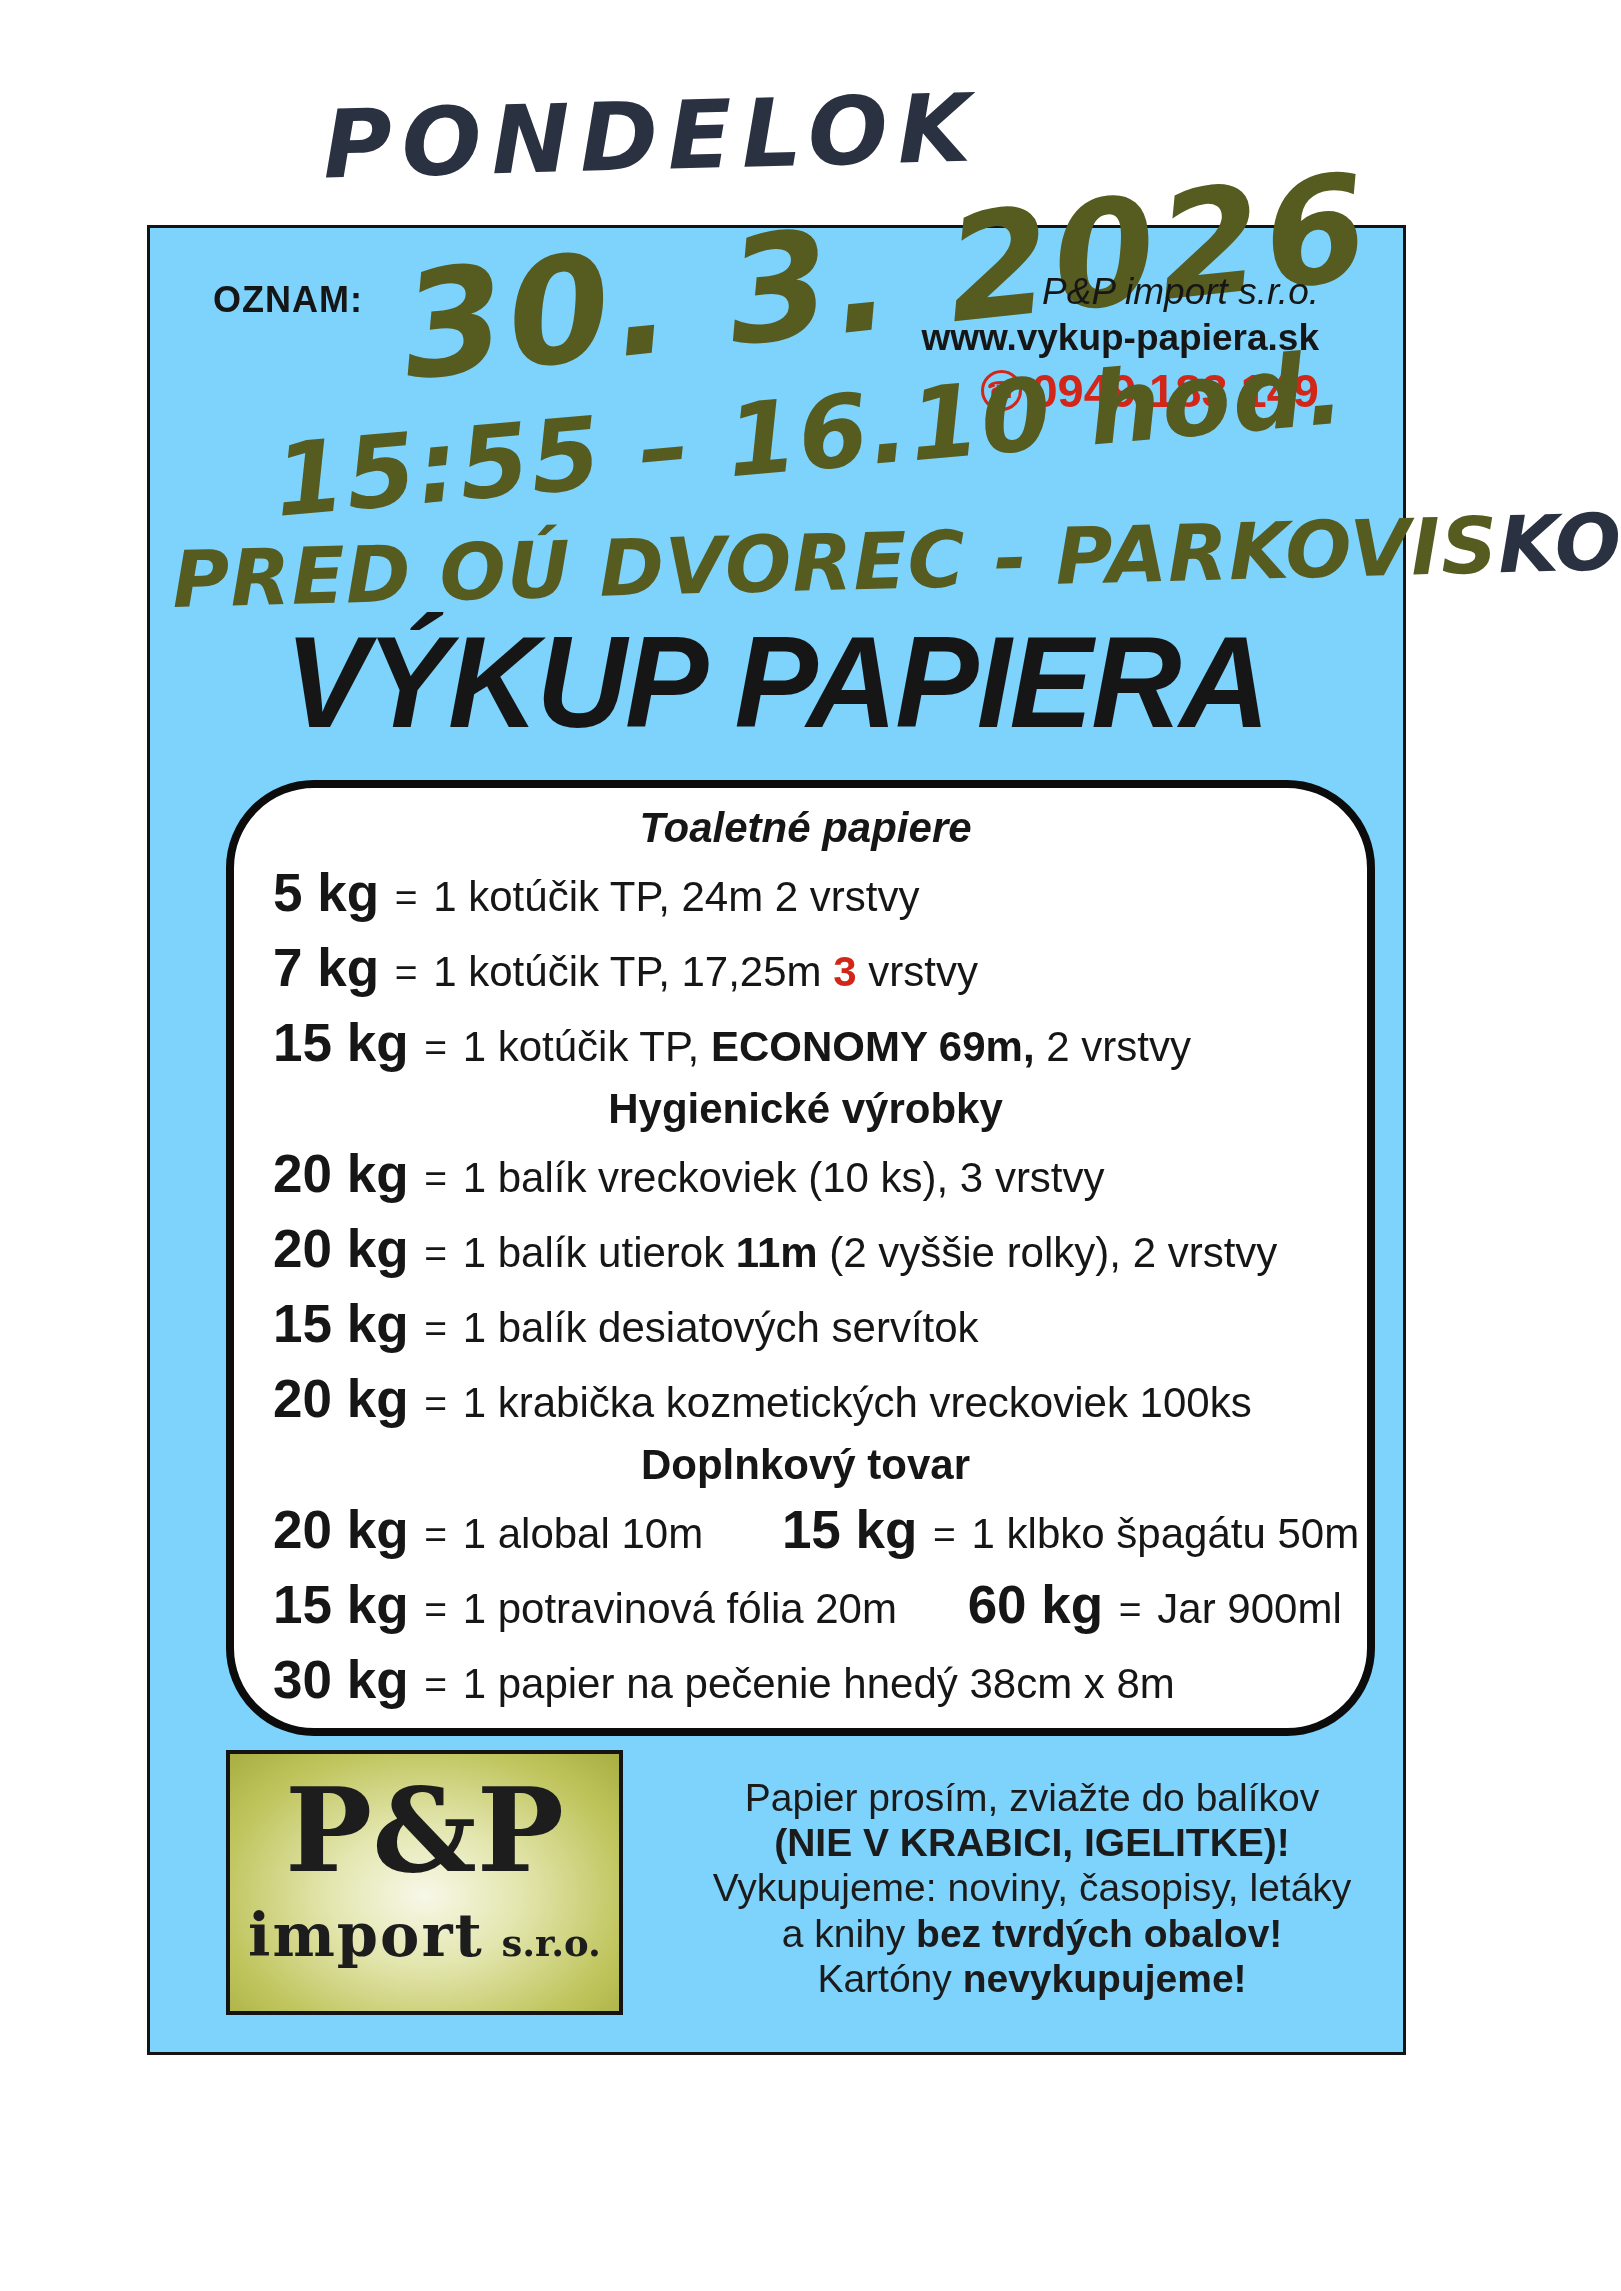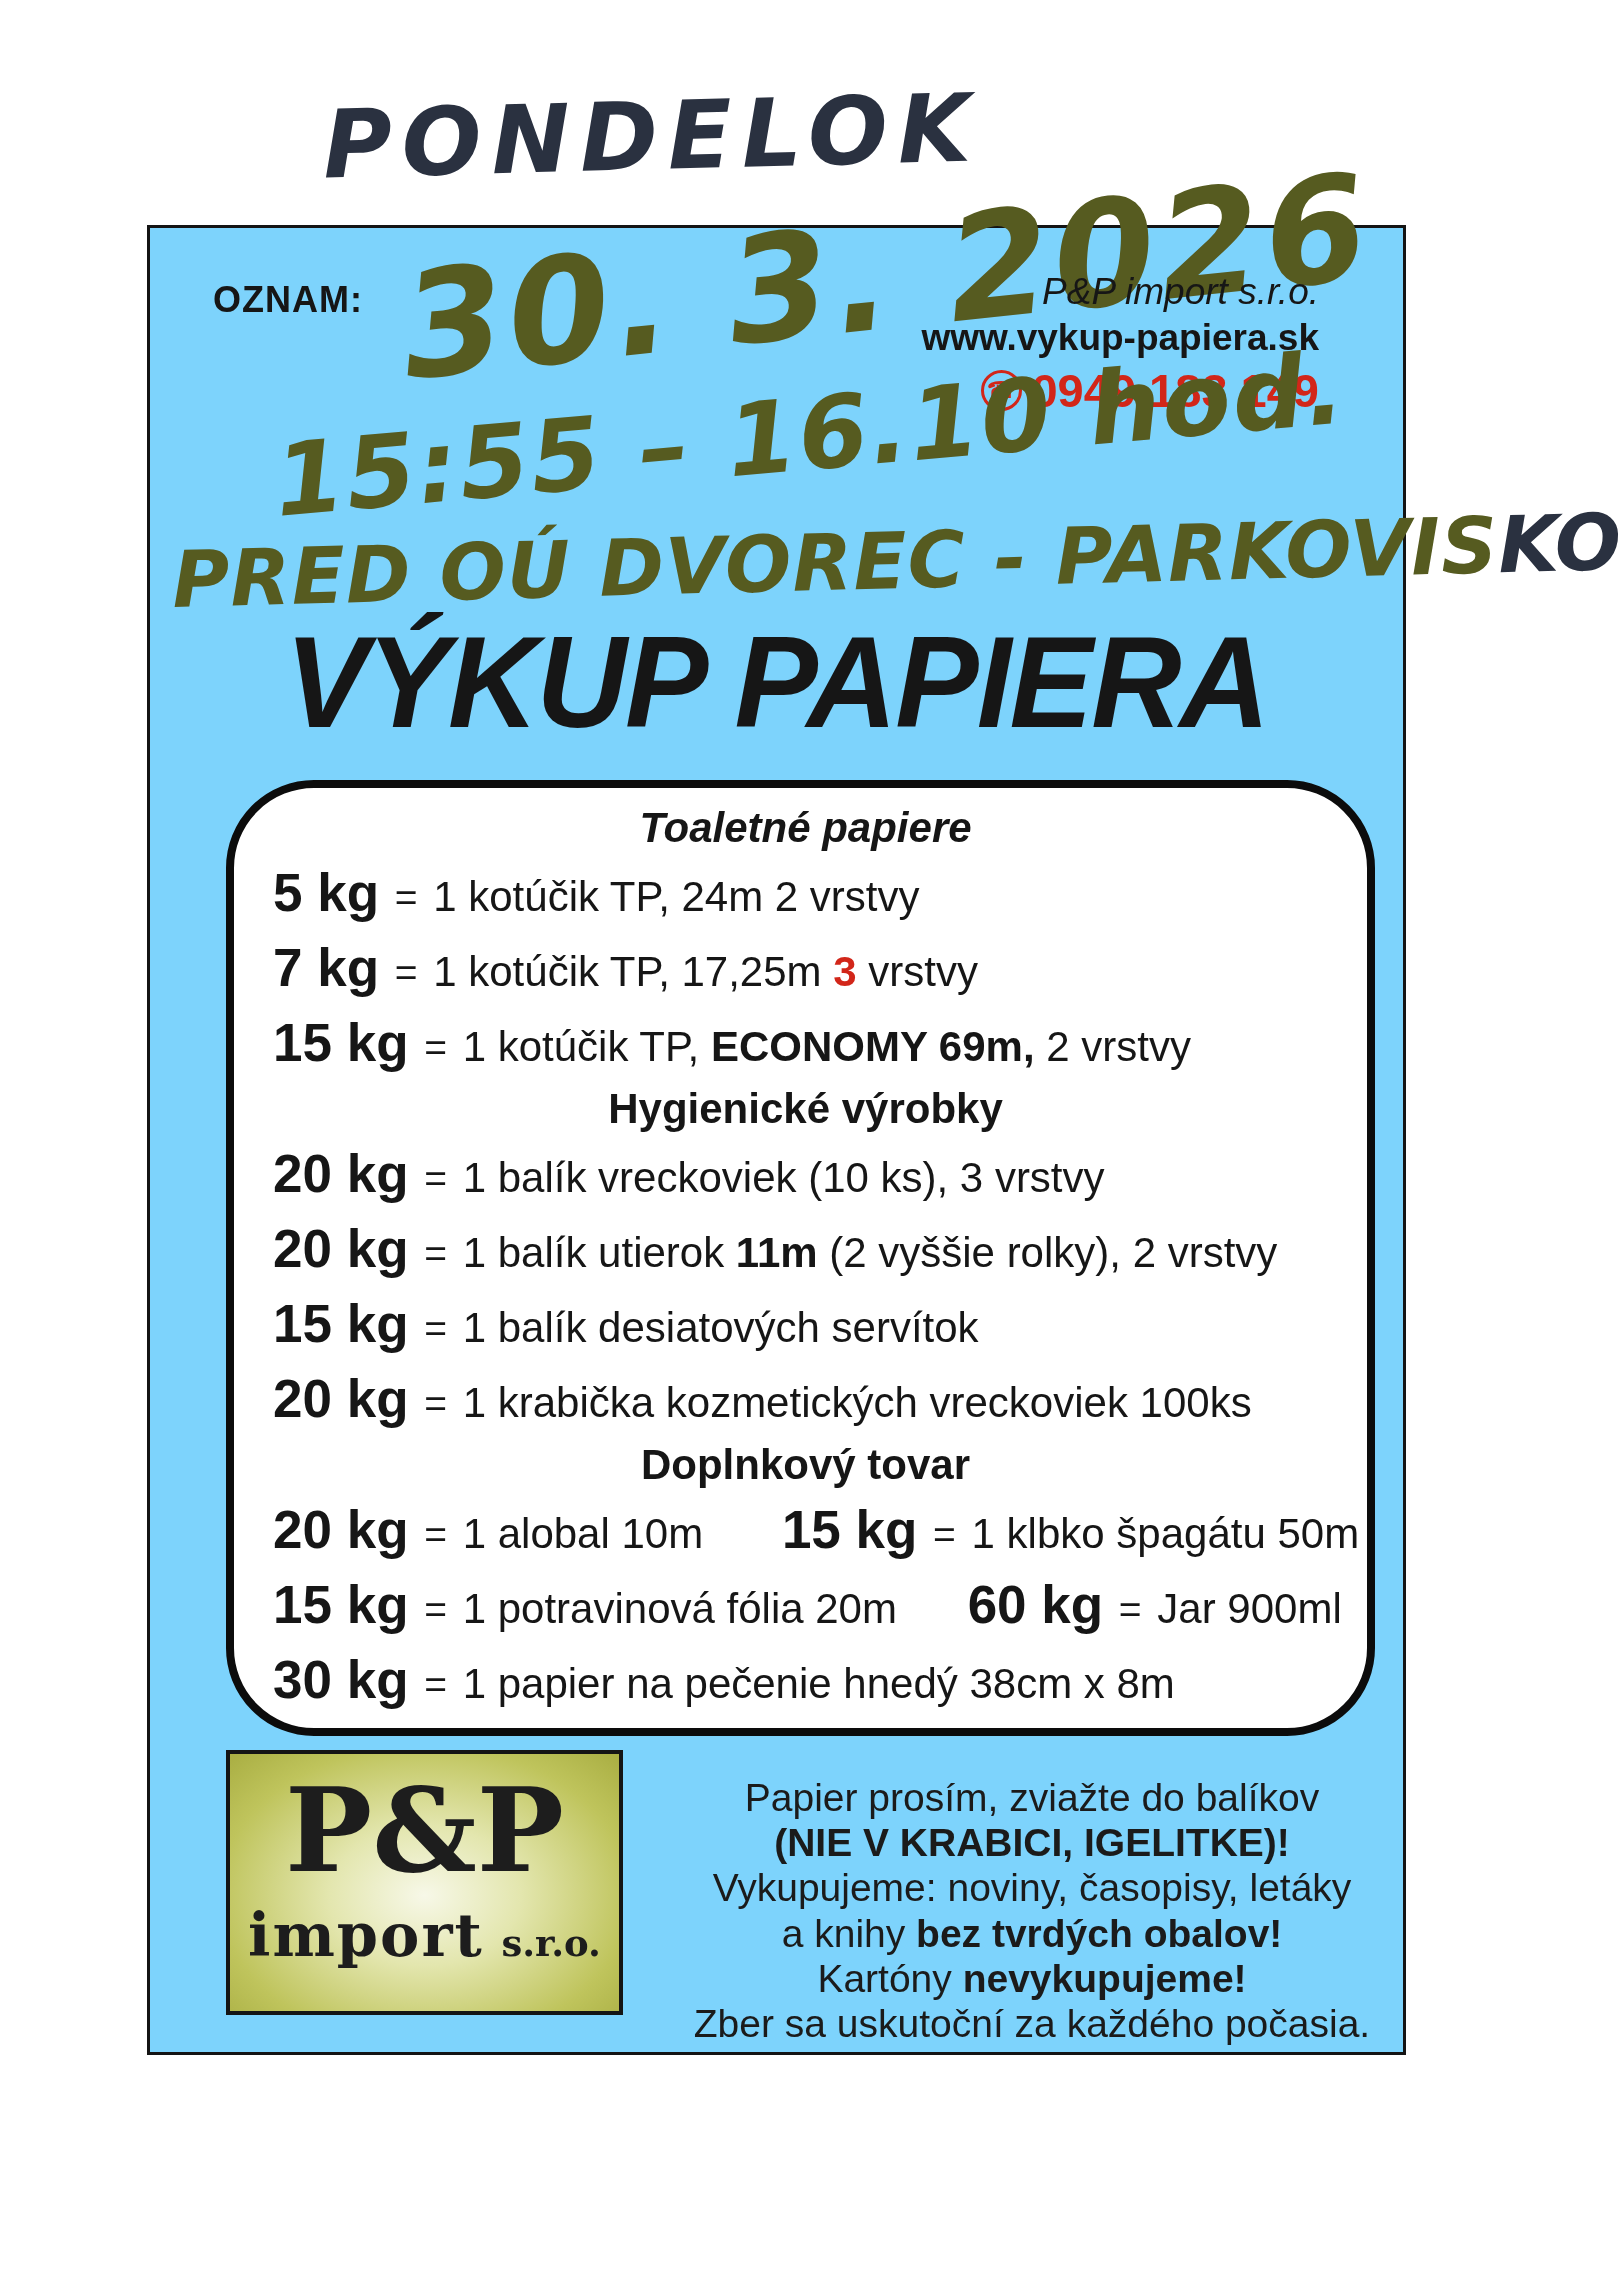--- a/index.html
+++ b/index.html
@@ -172,18 +172,17 @@
         <span class="logo-sro">s.r.o.</span>
       </div>
     </div>
 
     <div class="foot-text">
       <div><span>Papier prosím, zviažte do balíkov</span></div>
       <div><span class="b">(NIE V KRABICI, IGELITKE)!</span></div>
       <div><span>Vykupujeme: noviny, časopisy, letáky</span></div>
       <div><span>a knihy </span><span class="b">bez tvrdých obalov!</span></div>
       <div><span>Kartóny </span><span class="b">nevykupujeme!</span></div>
-      <div><span>Zber sa uskutoční za každého počasia.</span></div>
     </div>
 
   </div>
 </div>
 
 
 </body></html>

